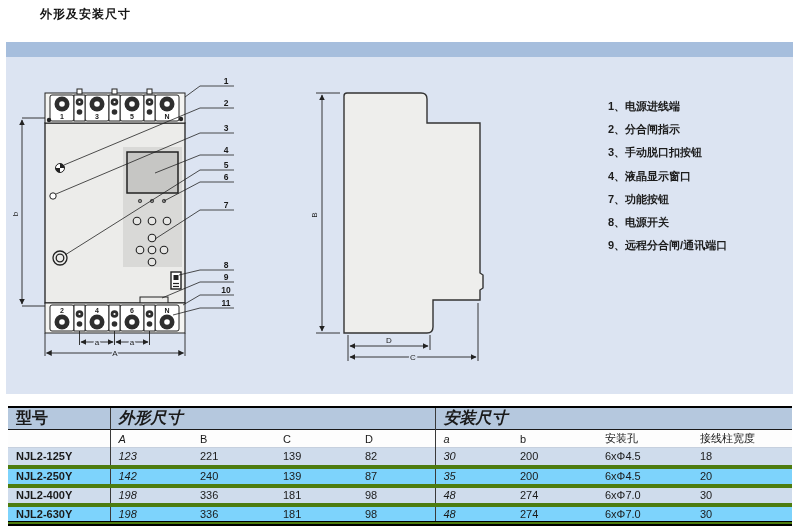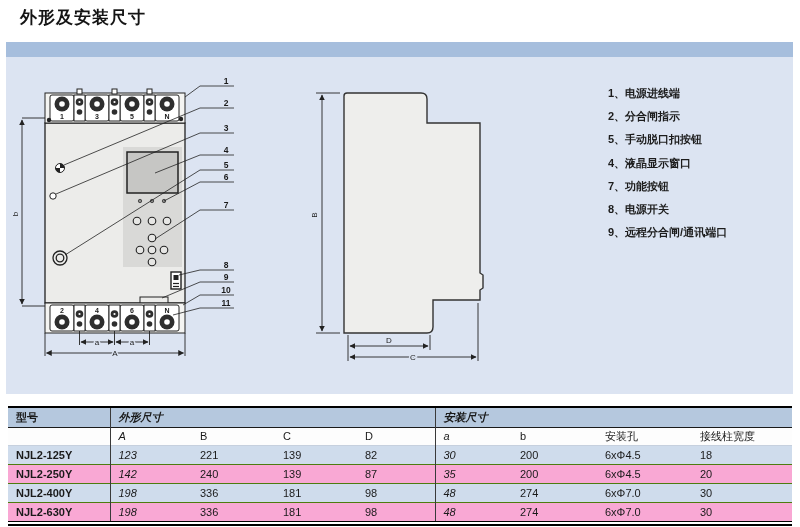--- a/index.html
+++ b/index.html
@@ -2,56 +2,56 @@
 <html><head>
 <meta charset="utf-8">
 <style>
   html,body{margin:0;padding:0;}
   body{
     width:800px;height:527px;position:relative;background:#ffffff;
     font-family:"Liberation Sans","DejaVu Sans",sans-serif;
     -webkit-font-smoothing:antialiased;overflow:hidden;
   }
   .page-title{
-    position:absolute;left:20px;top:6px;font-size:17px;font-weight:bold;color:#141414;
+    position:absolute;left:40px;top:6px;font-size:12px;font-weight:bold;color:#141414;
     letter-spacing:1px;
   }
   .top-bar{
     position:absolute;left:6px;top:42px;width:787px;height:15px;background:#a6bedd;
   }
   .panel{
     position:absolute;left:6px;top:57px;width:787px;height:337px;background:#dce4f2;
   }
   .legend{
-    position:absolute;left:608px;top:86px;list-style:none;margin:0;padding:0;
+    position:absolute;left:608px;top:99px;list-style:none;margin:0;padding:0;
   }
   .legend li{
     height:23.2px;font-size:11px;font-weight:600;color:#1c1c1c;white-space:nowrap;
   }
   svg{position:absolute;overflow:visible;}
   svg text{font-family:"Liberation Sans","DejaVu Sans",sans-serif;fill:#1a1a1a;}
   .t-label{font-size:7px;font-weight:bold;}
   .callout-num{font-size:8.5px;font-weight:bold;}
   .dim-label{font-size:8px;paint-order:stroke;stroke:#dce4f2;stroke-width:3px;}
   
   .spec-table{
     position:absolute;left:8px;top:406px;width:784px;border-collapse:collapse;
     font-size:11px;color:#1a1a1a;table-layout:fixed;
     border-top:2px solid #000;
   }
   .spec-table th,.spec-table td{
     padding:0 0 0 8px;text-align:left;vertical-align:middle;overflow:hidden;white-space:nowrap;
   }
   .hdr-row{height:20px;background:#b5c8de;border-bottom:1.5px solid #1a1a1a;}
-  .hdr-row th{font-weight:bold;font-size:11px;}
+  .hdr-row th{font-weight:bold;font-size:16px;}
   .sub-row{height:18px;background:#fdfdfd;border-bottom:1px solid #c6d0de;}
   .sub-row td{font-weight:normal;}
-  .data-row{height:19px;border-bottom:1px solid #4d7c0f;}
+  .data-row{height:19px;border-bottom:4px solid #4d7c0f;}
   .row-blue{background:#cfdcec;}
-  .row-white{background:#f9a8d4;}
+  .row-white{background:#7dd3fc;}
   .model-cell{font-weight:600;}
   .group-start{border-left:1.2px solid #3a3a3a;font-style:italic;}
   .table-bottom-line{
     position:absolute;left:8px;top:521px;width:784px;height:0;
     border-top:1px solid #000;
   }
   .table-bottom-line2{
     position:absolute;left:8px;top:524px;width:784px;height:0;
     border-top:2px solid #000;
   }
@@ -311,21 +311,21 @@
   <g stroke="#222" stroke-width="0.9" fill="none">
     <line x1="178" y1="228" x2="178" y2="286"></line>
     <line x1="50" y1="282" x2="176" y2="282" marker-start="url(#svArr)" marker-end="url(#svArr)"></line>
   </g>
   <text class="dim-label" x="113" y="285" text-anchor="middle">C</text>
 </svg>
 
 <ul class="legend">
   <li>1、电源进线端</li>
   <li>2、分合闸指示</li>
-  <li>5、手动脱口扣按钮</li>
+  <li>3、手动脱口扣按钮</li>
   <li>4、液晶显示窗口</li>
   <li>7、功能按钮</li>
   <li>8、电源开关</li>
   <li>9、远程分合闸/通讯端口</li>
 </ul>
 
 <table class="spec-table">
   <colgroup>
     <col style="width:102px">
       <col style="width:82px">

